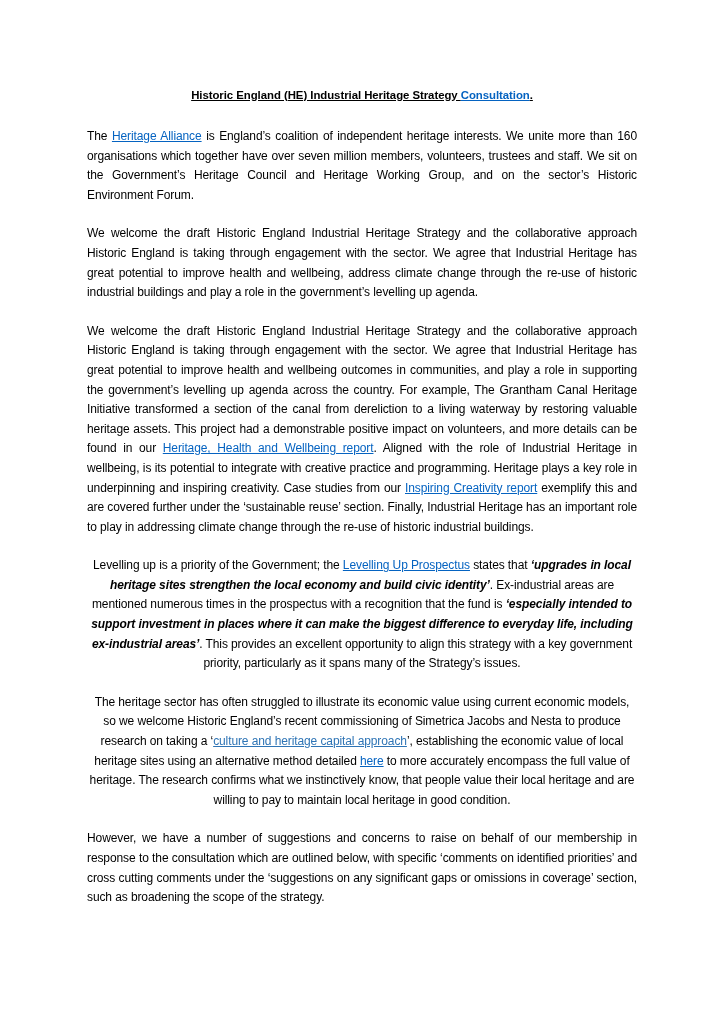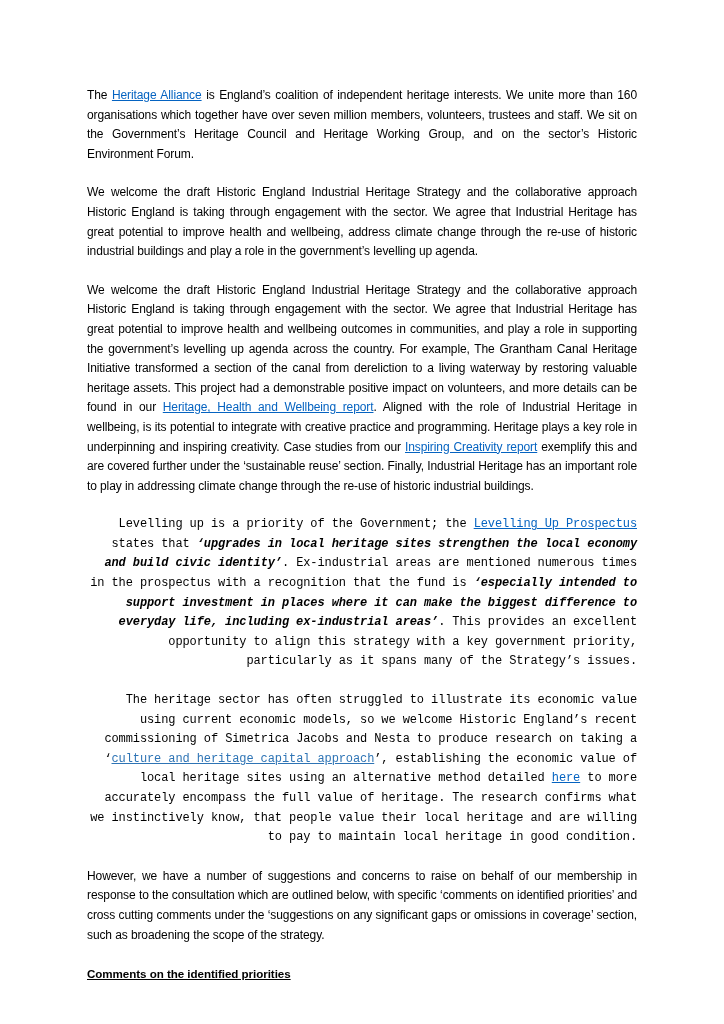--- a/index.html
+++ b/index.html
@@ -32,21 +32,21 @@
   }
   .doc-title .u { text-decoration: underline; }
   p.para {
     font-size: 12px;
     line-height: 19.6px;
     margin: 0 0 19px 0;
     letter-spacing: -0.1px;
     word-spacing: 0px;
   }
   p.justify { text-align: justify; }
-  p.left { text-align: right; font-family: Liberation Mono, monospace; }
+  p.left { text-align: center; }
   .section-heading {
     font-size: 11.6px;
     font-weight: bold;
     text-decoration: underline;
     line-height: 19.6px;
     margin: 0;
     letter-spacing: -0.05px;
   }
   a.link {
     color: #0563C1;
@@ -57,28 +57,28 @@
     text-decoration: underline;
   }
   b, strong { font-weight: normal; }
   .bi { font-weight: bold; font-style: italic; }
 </style>
 </head>
 <body>
 
 <div class="page">
 
+  <div class="doc-title"><span class="u">Historic England (HE) Industrial Heritage Strategy </span><a class="link" href="#">Consultation</a><span class="u">.</span></div>
 
   <p class="para justify"><span>The </span><a class="link" href="#">Heritage Alliance</a><span> is England’s coalition of independent heritage interests. We unite more than 160 organisations which together have over seven million members, volunteers, trustees and staff. We sit on the Government’s Heritage Council and Heritage Working Group, and on the sector’s Historic Environment Forum.</span></p>
 
   <p class="para justify"><span>We welcome the draft Historic England Industrial Heritage Strategy and the collaborative approach Historic England is taking through engagement with the sector. We agree that Industrial Heritage has great potential to improve </span><b>health and wellbeing</b><span>, address climate change through the </span><b>re-use</b><span> of historic industrial buildings and play a role in the government’s </span><b>levelling up</b><span> agenda.</span></p>
 
   <p class="para justify"><span>We welcome the draft Historic England Industrial Heritage Strategy and the collaborative approach Historic England is taking through engagement with the sector. We agree that Industrial Heritage has great potential to improve health and wellbeing outcomes in communities, and play a role in supporting the government’s levelling up agenda across the country. For example, The Grantham Canal Heritage Initiative transformed a section of the canal from dereliction to a living waterway by restoring valuable heritage assets. This project had a demonstrable positive impact on volunteers, and more details can be found in our </span><a class="link" href="#">Heritage, Health and Wellbeing report</a><span>. Aligned with the role of Industrial Heritage in wellbeing, is its potential to integrate with creative practice and programming. Heritage </span><b>plays a key role in underpinning and inspiring creativity.</b><span> Case studies from our </span><a class="link" href="#">Inspiring Creativity report</a><span> exemplify this and are covered further under the ‘sustainable reuse’ section. Finally, Industrial Heritage has an important role to play in addressing climate change through the re-use of historic industrial buildings.</span></p>
 
   <p class="para left"><span>Levelling up is a priority of the Government; the </span><a class="link" href="#">Levelling Up Prospectus</a><span> states that </span><span class="bi">‘upgrades in local heritage sites strengthen the local economy and build civic identity’</span><span>. Ex-industrial areas are mentioned numerous times in the prospectus with a recognition that the fund is </span><span class="bi">‘especially intended to support investment in places where it can make the biggest difference to everyday life, including ex-industrial areas’</span><span>. This provides an excellent opportunity to align this strategy with a key government priority, particularly as it spans many of the Strategy’s issues.</span></p>
 
   <p class="para left"><span>The heritage sector has often struggled to illustrate its economic value using current economic models, so we welcome Historic England’s recent commissioning of Simetrica Jacobs and Nesta to produce research on taking a ‘</span><a class="link-alt" href="#">culture and heritage capital approach</a><span>’, establishing the economic value of local heritage sites using an alternative method detailed </span><a class="link" href="#">here</a><span> to more accurately encompass the full value of heritage. The research confirms what we instinctively know, that people value their local heritage and are willing to pay to maintain local heritage in good condition.</span></p>
 
   <p class="para justify">However, we have a number of suggestions and concerns to raise on behalf of our membership in response to the consultation which are outlined below, with specific ‘comments on identified priorities’ and cross cutting comments under the ‘suggestions on any significant gaps or omissions in coverage’ section, such as broadening the scope of the strategy.</p>
 
-  <p class="section-heading">Comments on the identified priorities</p>
 
 </div>
 
 </body></html>

